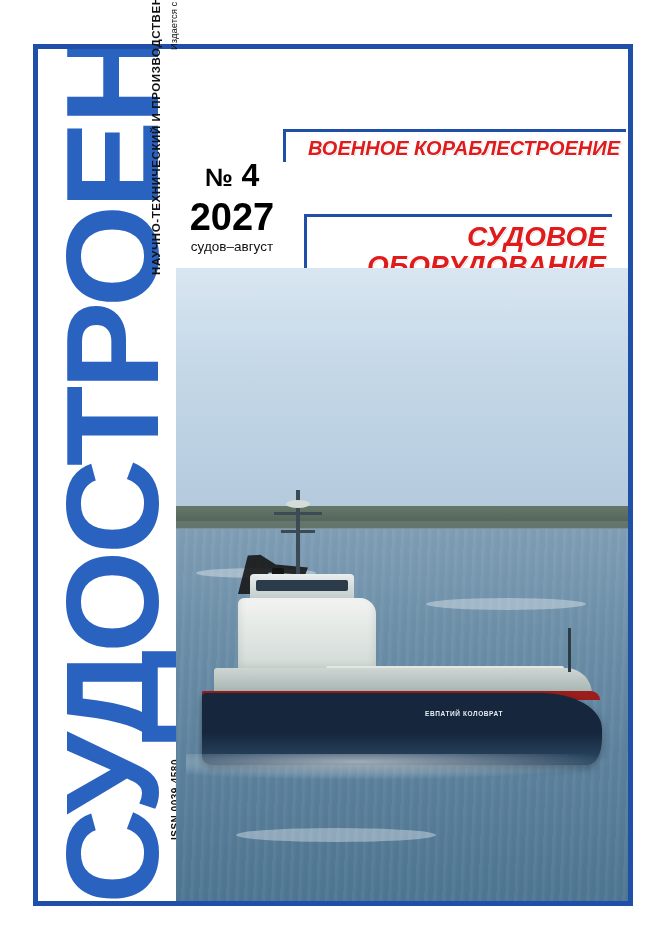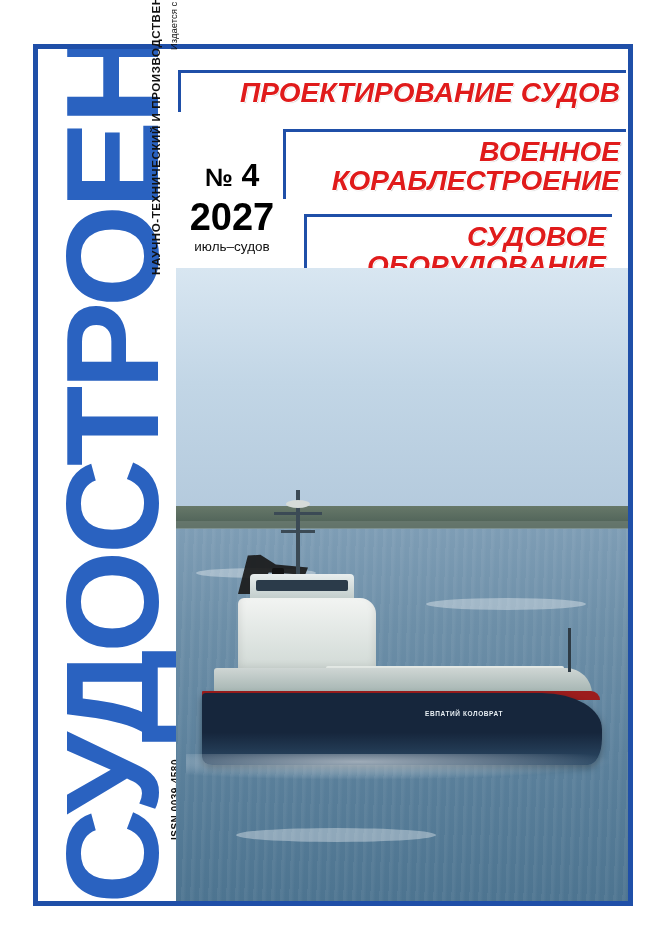--- a/index.html
+++ b/index.html
@@ -143,21 +143,21 @@
     text-align: right;
     text-transform: uppercase;
     line-height: 1.02;
     letter-spacing: 0px;
     text-shadow:
       1px 0 0 #ffffff, -1px 0 0 #ffffff,
       0 1px 0 #ffffff, 0 -1px 0 #ffffff,
       1px 1px 1px rgba(0,0,0,0.25);
   }
   #rubric-0 { left: 178px; top: 70px;  width: 448px; font-size: 28px; }
-  #rubric-1 { left: 283px; top: 129px; width: 343px; font-size: 28px; }
+  #rubric-1 { left: 283px; top: 129px; width: 343px; font-size: 20px; }
   #rubric-2 { left: 304px; top: 214px; width: 308px; font-size: 28px; }
   #rubric-3 { left: 355px; top: 283px; width: 271px; font-size: 28px; }
   #rubric-4 { left: 386px; top: 371px; width: 240px; font-size: 28px; }
 
   
   #cover-photo {
     position: absolute;
     left: 176px;
     top: 268px;
     width: 452px;
@@ -383,24 +383,23 @@
   <div id="masthead-caption">НАУЧНО-ТЕХНИЧЕСКИЙ И ПРОИЗВОДСТВЕННЫЙ ЖУРНАЛ</div>
   <div id="masthead-since">Издается с 1898 г.</div>
   <div id="issn">ISSN 0039-4580</div>
 
   <div id="issue-block">
     <div id="issue-no">
       <span class="hash">№</span>
       <span>4</span>
     </div>
     <div id="issue-year">2027</div>
-    <div id="issue-months">июль–судов</div>
+    <div id="issue-months">судов–август</div>
   </div>
 
-  <div class="rubric" id="rubric-0">Проектирование судов</div>
   <div class="rubric" id="rubric-1">Военное кораблестроение</div>
   <div class="rubric" id="rubric-2">Судовое оборудование</div>
   <div class="rubric" id="rubric-3">Технология судостроения</div>
   <div class="rubric" id="rubric-4">Судовая энергетика</div>
 
   <div id="cover-photo">
     <div class="sky"></div>
     <div class="far-shore"></div>
     <div class="far-shore2"></div>
     <div class="water"></div>

